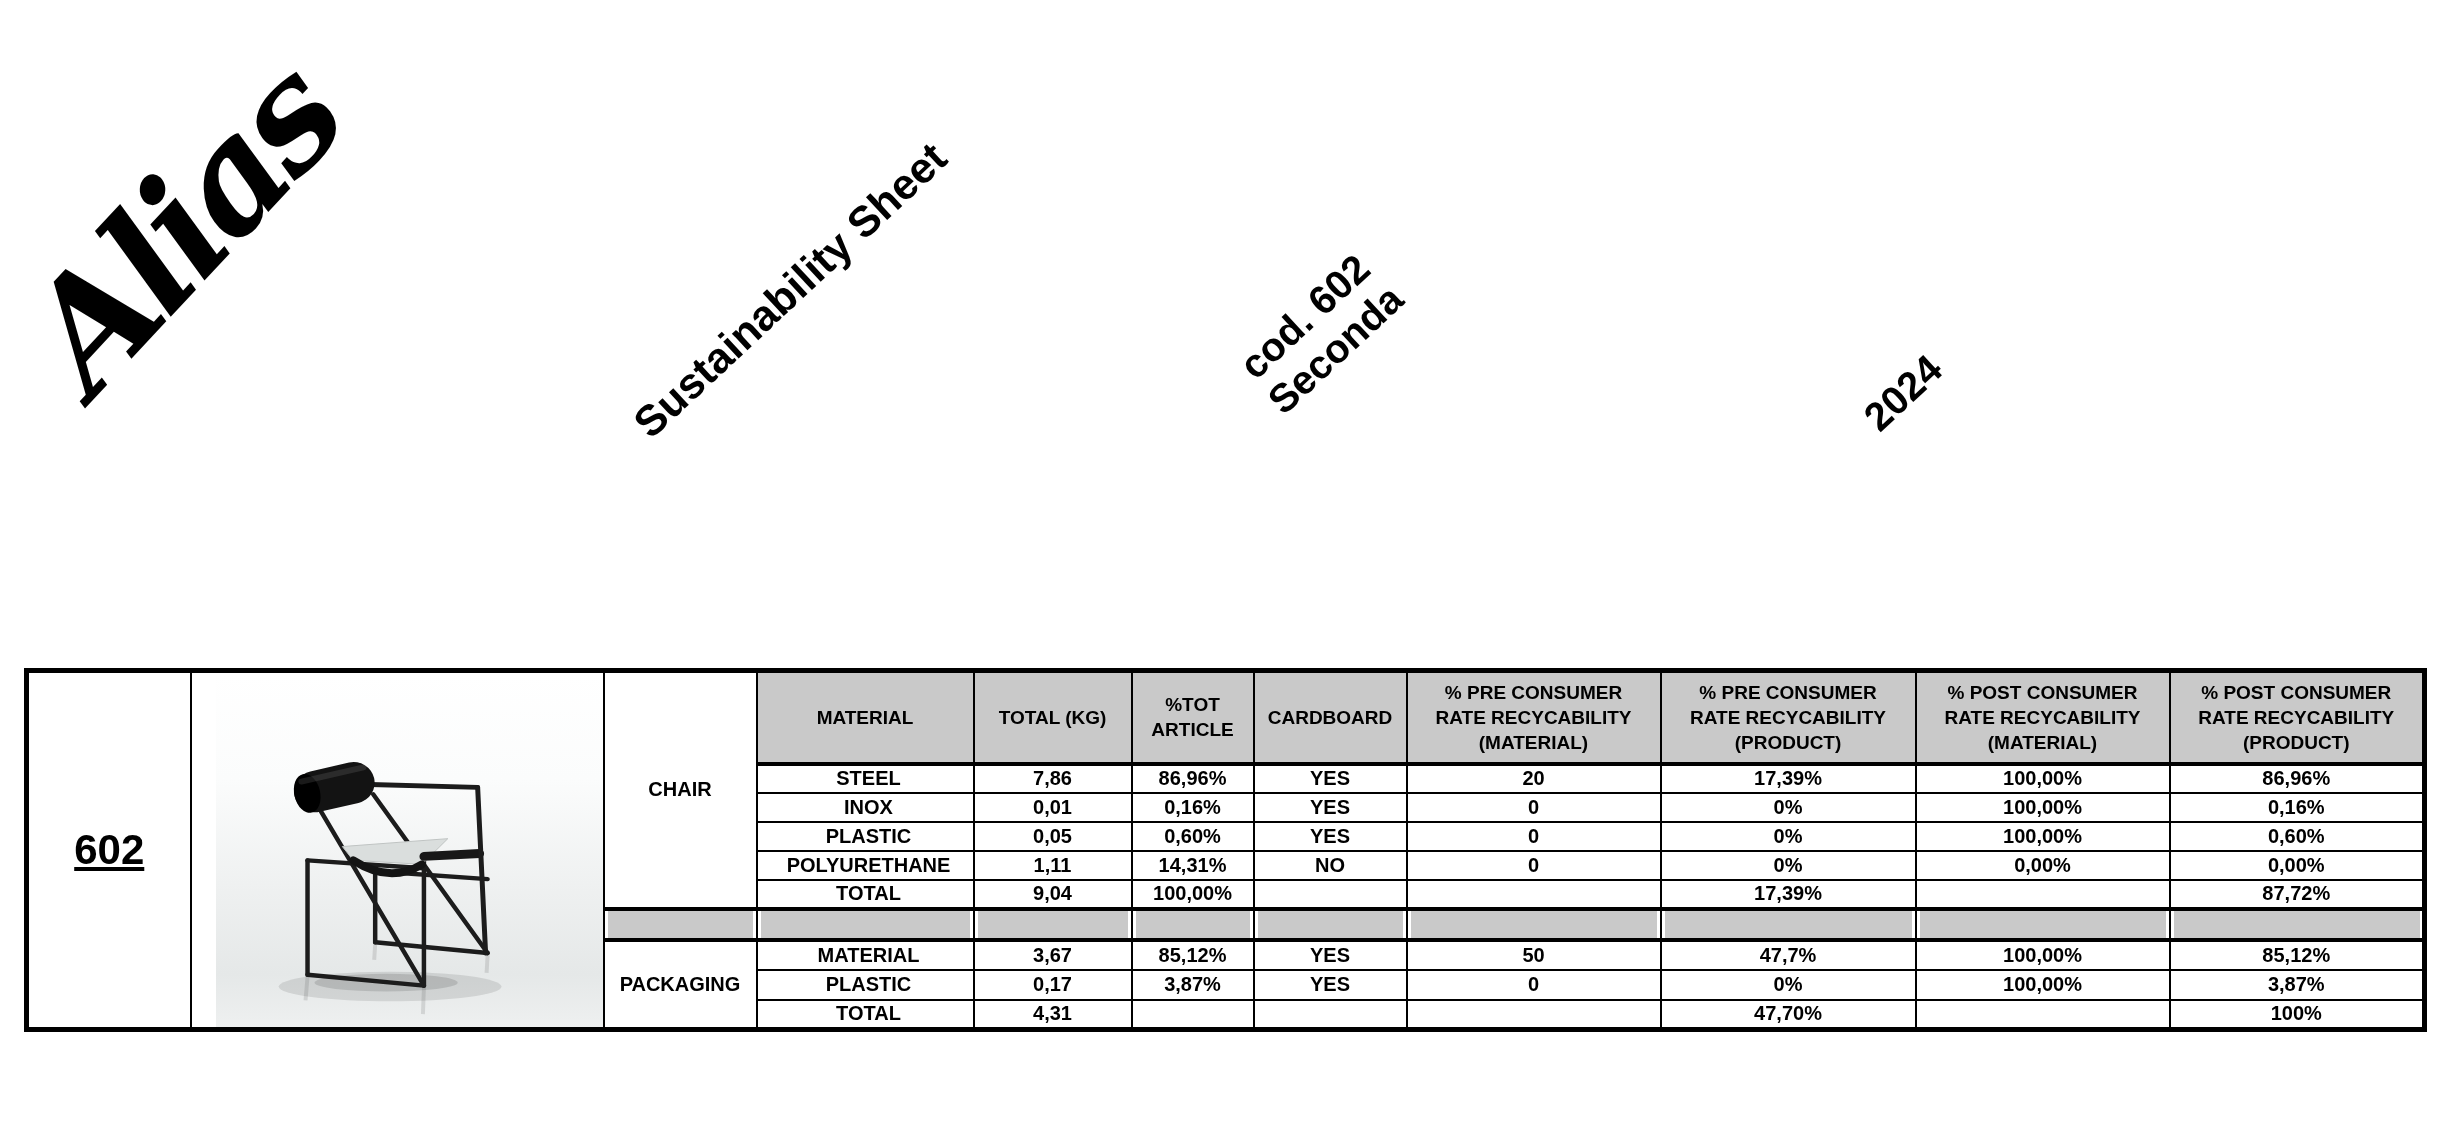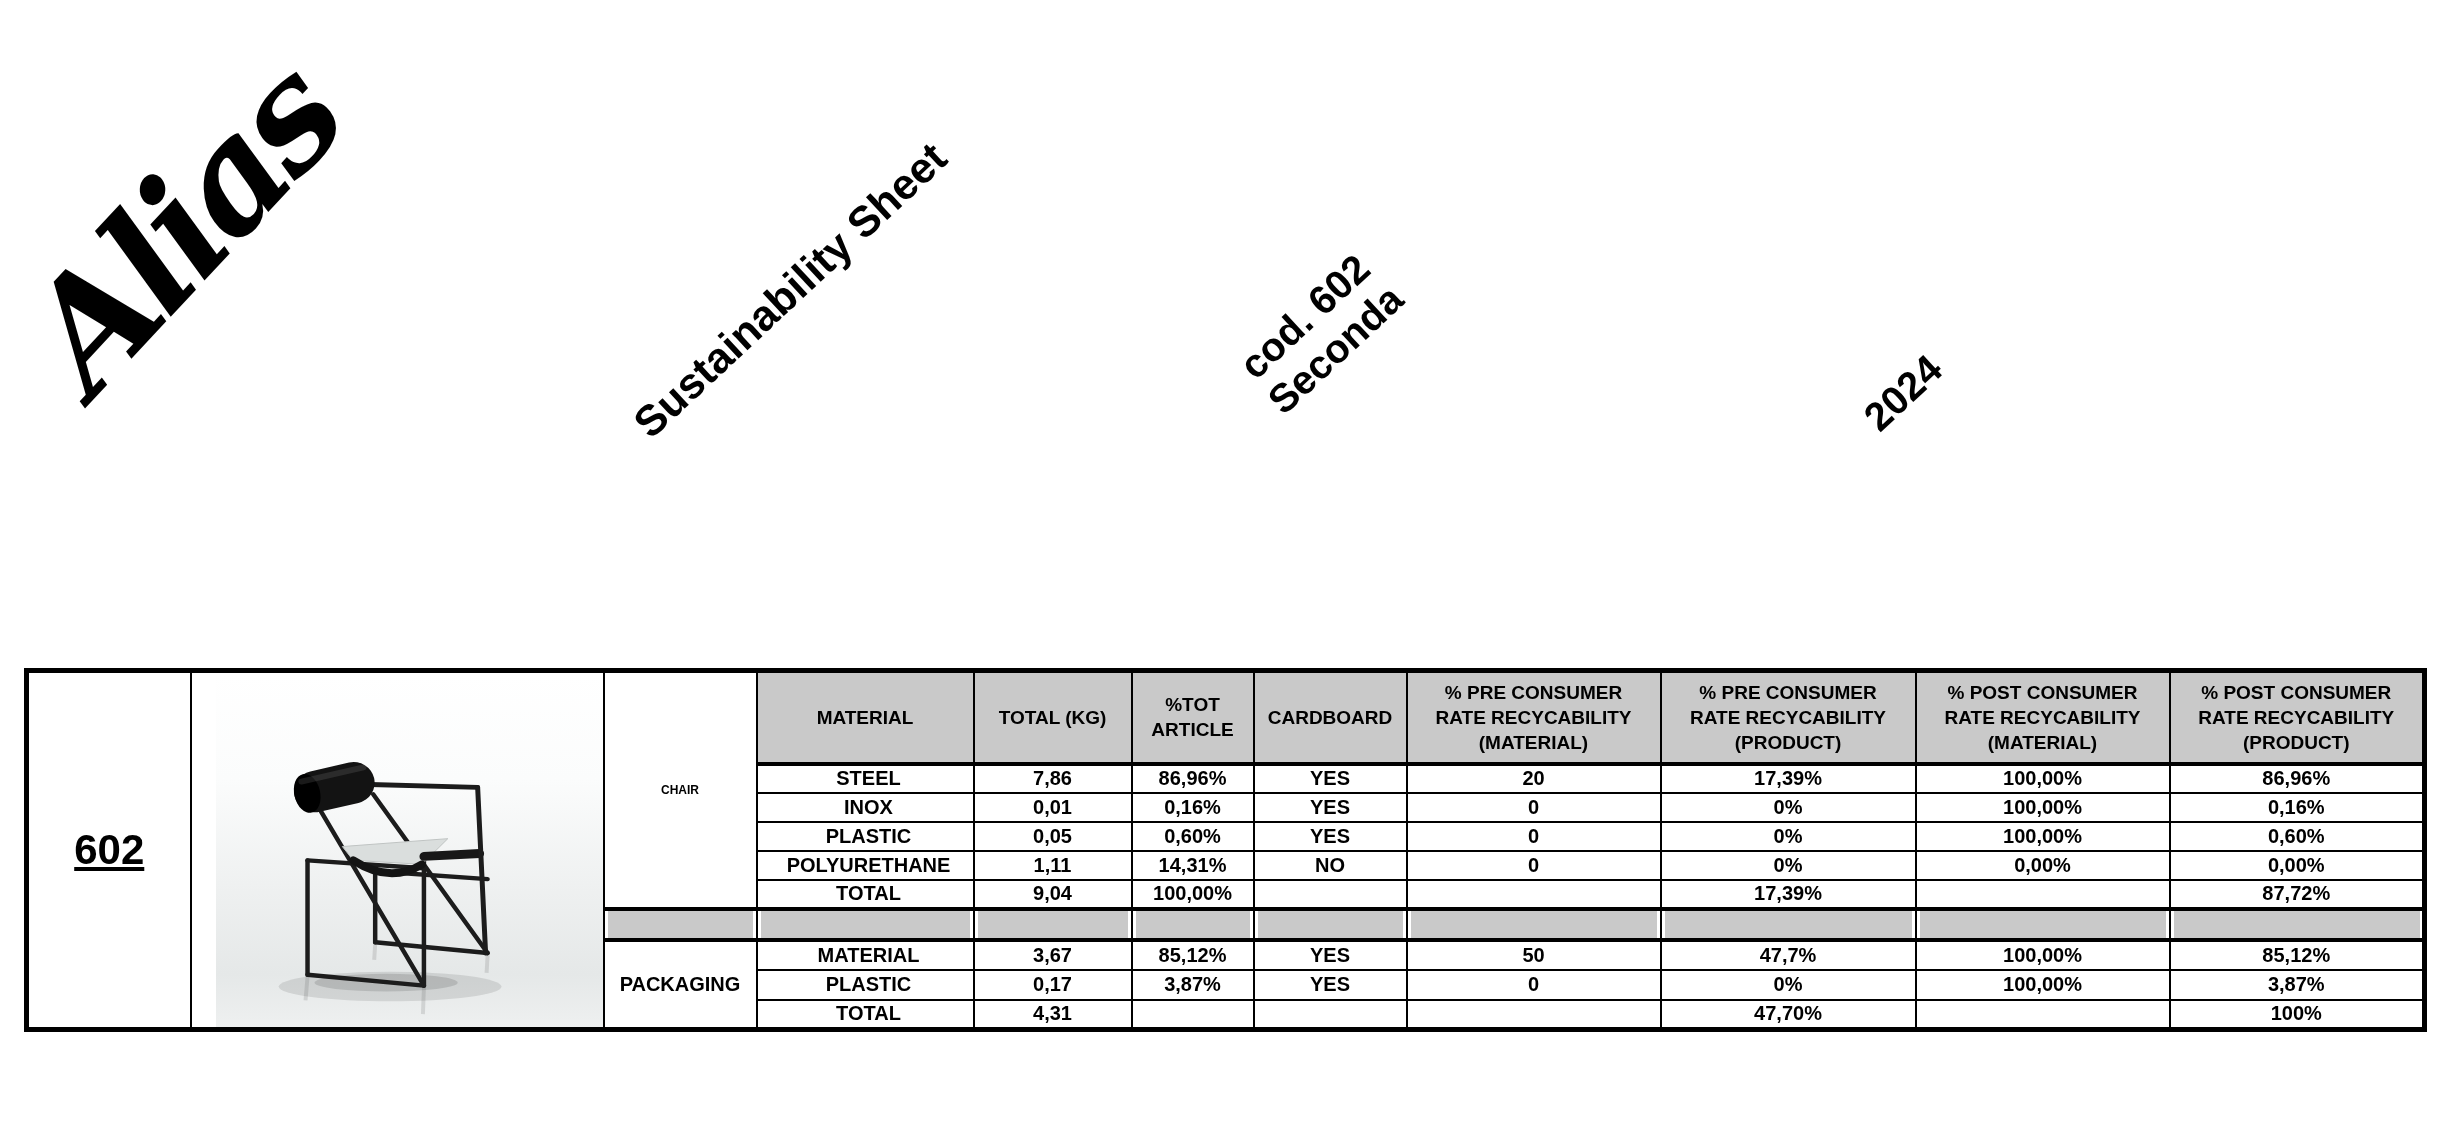--- a/index.html
+++ b/index.html
@@ -39,21 +39,21 @@
   tr.r-data{height:29px;}
   tr.r-pack{height:30px;}
   tr.r-data td,tr.r-pack td{font-size:20px;}
   tr.r-sep{height:31px;}
   tr.r-sep td{
     background:#c9c9c9;background-clip:content-box;
     padding:0 3px;
     border-top:4px solid #000;border-bottom:4px solid #000;
   }
   td.c-id{font-size:42px;text-decoration:underline;}
-  td.c-group{font-size:12px;}
+  td.c-group{font-size:20px;}
   td.mat{text-align:center;padding-left:7px;}
   td.c-img{padding:0;position:relative;}
   .photo{
     position:absolute;top:0;right:0;bottom:0;left:24px;
     background:linear-gradient(180deg,#ffffff 0%,#fbfcfc 30%,#eef0f0 62%,#e5e8e8 85%,#eef0f0 100%);
   }
   .photo svg{position:absolute;left:0;top:0;width:100%;height:100%;display:block;}
 </style>
 </head>
 <body>

